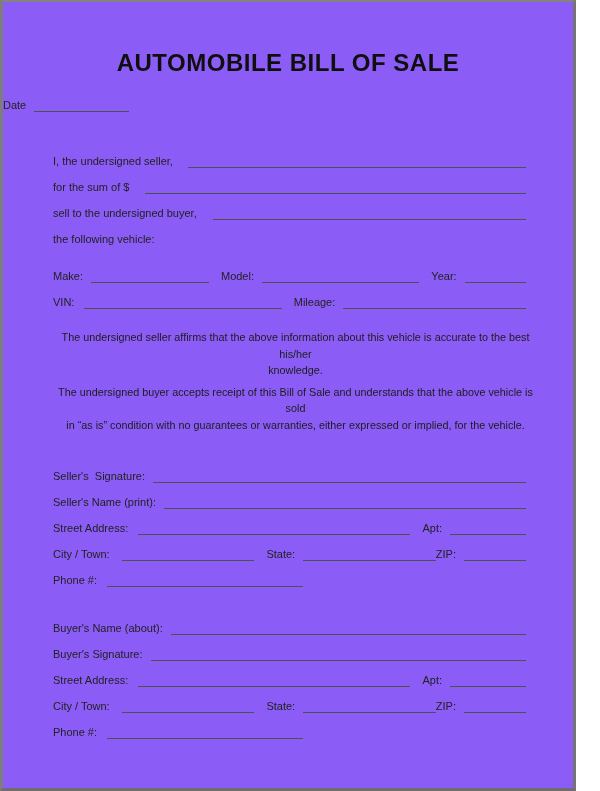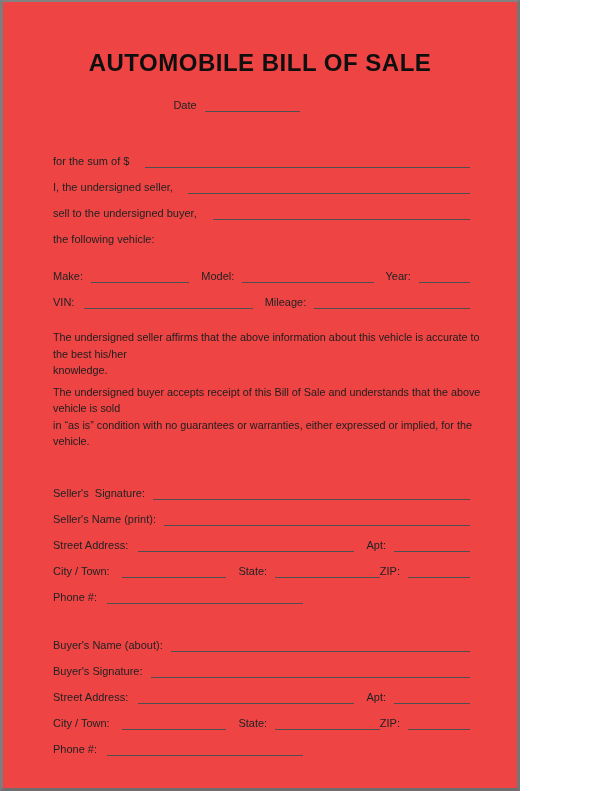--- a/index.html
+++ b/index.html
@@ -1,18 +1,18 @@
 <!DOCTYPE html>
 <html><head>
 <meta charset="utf-8">
 <style>
   html, body { margin: 0; padding: 0; background: #ffffff; }
   .page {
-    width: 520px; height: 791px; box-sizing: border-box;
-    background: #ef4444;
+    width: 576px; height: 791px; box-sizing: border-box;
+    background: #8b5cf6;
     border-top: 2px solid #828282;
     border-left: 3px solid #7d7d7d;
     border-right: 3px solid #757575;
     border-bottom: 3px solid #6e6e6e;
     font-family: "Liberation Sans", "DejaVu Sans", sans-serif;
     color: #212121;
     overflow: hidden;
   }
   .title {
     margin: 48px 0 0 0;
@@ -29,26 +29,26 @@
     height: 26px;
     font-size: 11px;
   }
   .lbl { white-space: pre; line-height: 13px; color: #222; }
   .fline {
     border-bottom: 1px solid #4f4f4f;
     height: 1px;
     margin-left: 10px;
   }
   .grow  { flex: 1 1 auto; }
-  .date-row { justify-content: center; margin: 10px 47px 0 0; }
+  .date-row { justify-content: flex-start; margin: 10px 47px 0 0; }
   .date-line { width: 95px; margin-left: 8px; flex: none; }
 
   .sec-intro      { margin: 30px 47px 0 50px; }
   .sec-vehicle    { margin: 11px 47px 10px 50px; }
-  .sec-statements { margin: 20px 35px 0 50px; }
+  .sec-statements { margin: 20px 35px 0 50px; text-align: center; }
   .sec-seller     { margin: 24px 47px 0 50px; }
   .sec-buyer      { margin: 22px 47px 0 50px; }
 
   .para {
     font-size: 10.8px;
     line-height: 16.5px;
     white-space: pre-line;
     color: #1d1d1d;
   }
   .para + .para { margin-top: 5px; }
@@ -77,26 +77,26 @@
 
   <h1 class="title">AUTOMOBILE BILL OF SALE</h1>
 
   <div class="frow date-row">
     <span class="lbl">Date</span>
     <span class="fline date-line"></span>
   </div>
 
   <div class="sec-intro">
     <div class="frow">
+      <span class="lbl">I, the undersigned seller,</span>
+      <span class="fline grow ml15"></span>
+    </div>
+    <div class="frow">
       <span class="lbl">for the sum of $</span>
       <span class="fline grow ml16"></span>
-    </div>
-    <div class="frow">
-      <span class="lbl">I, the undersigned seller,</span>
-      <span class="fline grow ml15"></span>
     </div>
     <div class="frow">
       <span class="lbl">sell to the undersigned buyer,</span>
       <span class="fline grow ml16"></span>
     </div>
     <div class="frow">
       <span class="lbl">the following vehicle:</span>
     </div>
   </div>
 

